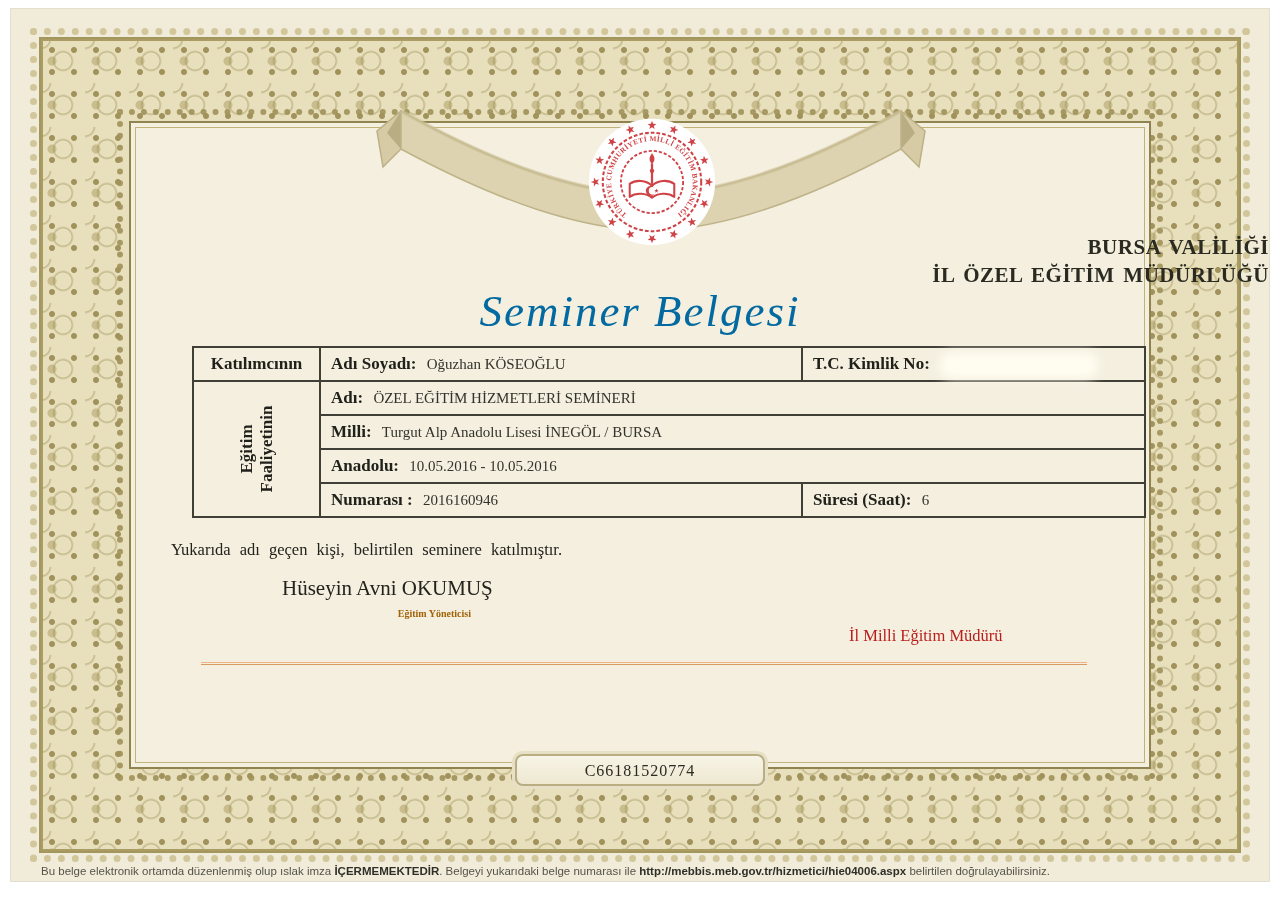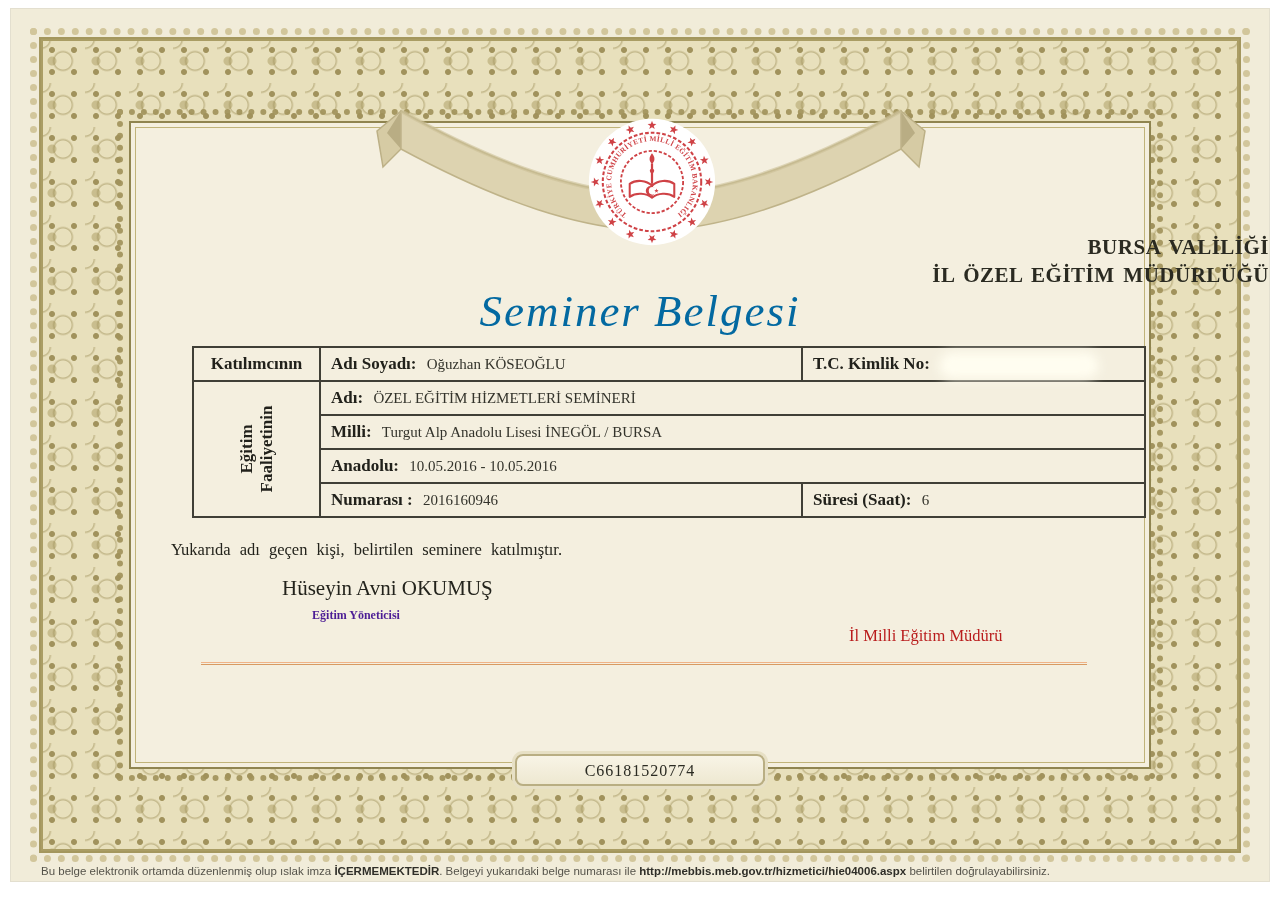--- a/index.html
+++ b/index.html
@@ -52,22 +52,22 @@
   .lbl { font-weight:bold; font-size:17px; }
   .val { font-size:15px; color:#33332b; padding-left:6px; }
   .redact { display:inline-block; width:150px; height:17px; margin-left:10px; vertical-align:middle;
             background:#fffdf0; border-radius:9px; filter:blur(3px);
             box-shadow:0 0 10px 5px #fffdf0; }
 
   
   .note { position:absolute; left:160px; top:531px; z-index:6; font-size:16.5px;
           color:#23231c; word-spacing:5px; }
   .signer-name { position:absolute; left:230px; top:567px; z-index:6; font-size:21px; color:#23231c;margin-left:41px; }
-  .signer-role { position:absolute; left:230px; top:599px; width:230px; text-align:center; z-index:6;
-                 font-size:12px; font-weight:bold; color:#4c1d95; }
+  .signer-role { position:absolute; left:230px; top:599px; width:230px; text-align:right; z-index:6;
+                 font-size:10px; font-weight:bold; color:#a16207; }
   .right-role  { position:absolute; left:838px; top:617px; z-index:6; font-size:16.5px;
                  font-weight:normal; color:#b91c1c; }
   .sig-line { position:absolute; left:190px; top:653px; width:886px; height:3px; z-index:6;
               border-top:1px solid #f0b387; border-bottom:1px solid #d89a62; }
 
   
   .code-pill { position:absolute; left:50%; bottom:95px; transform:translateX(-50%); z-index:7;
                width:250px; height:32px; line-height:30px; text-align:center;
                background:linear-gradient(#f8f4e6,#eee8d1); border:2px solid #b9ae83;
                border-radius:8px; box-shadow:0 0 0 3px #e7e0c5;

